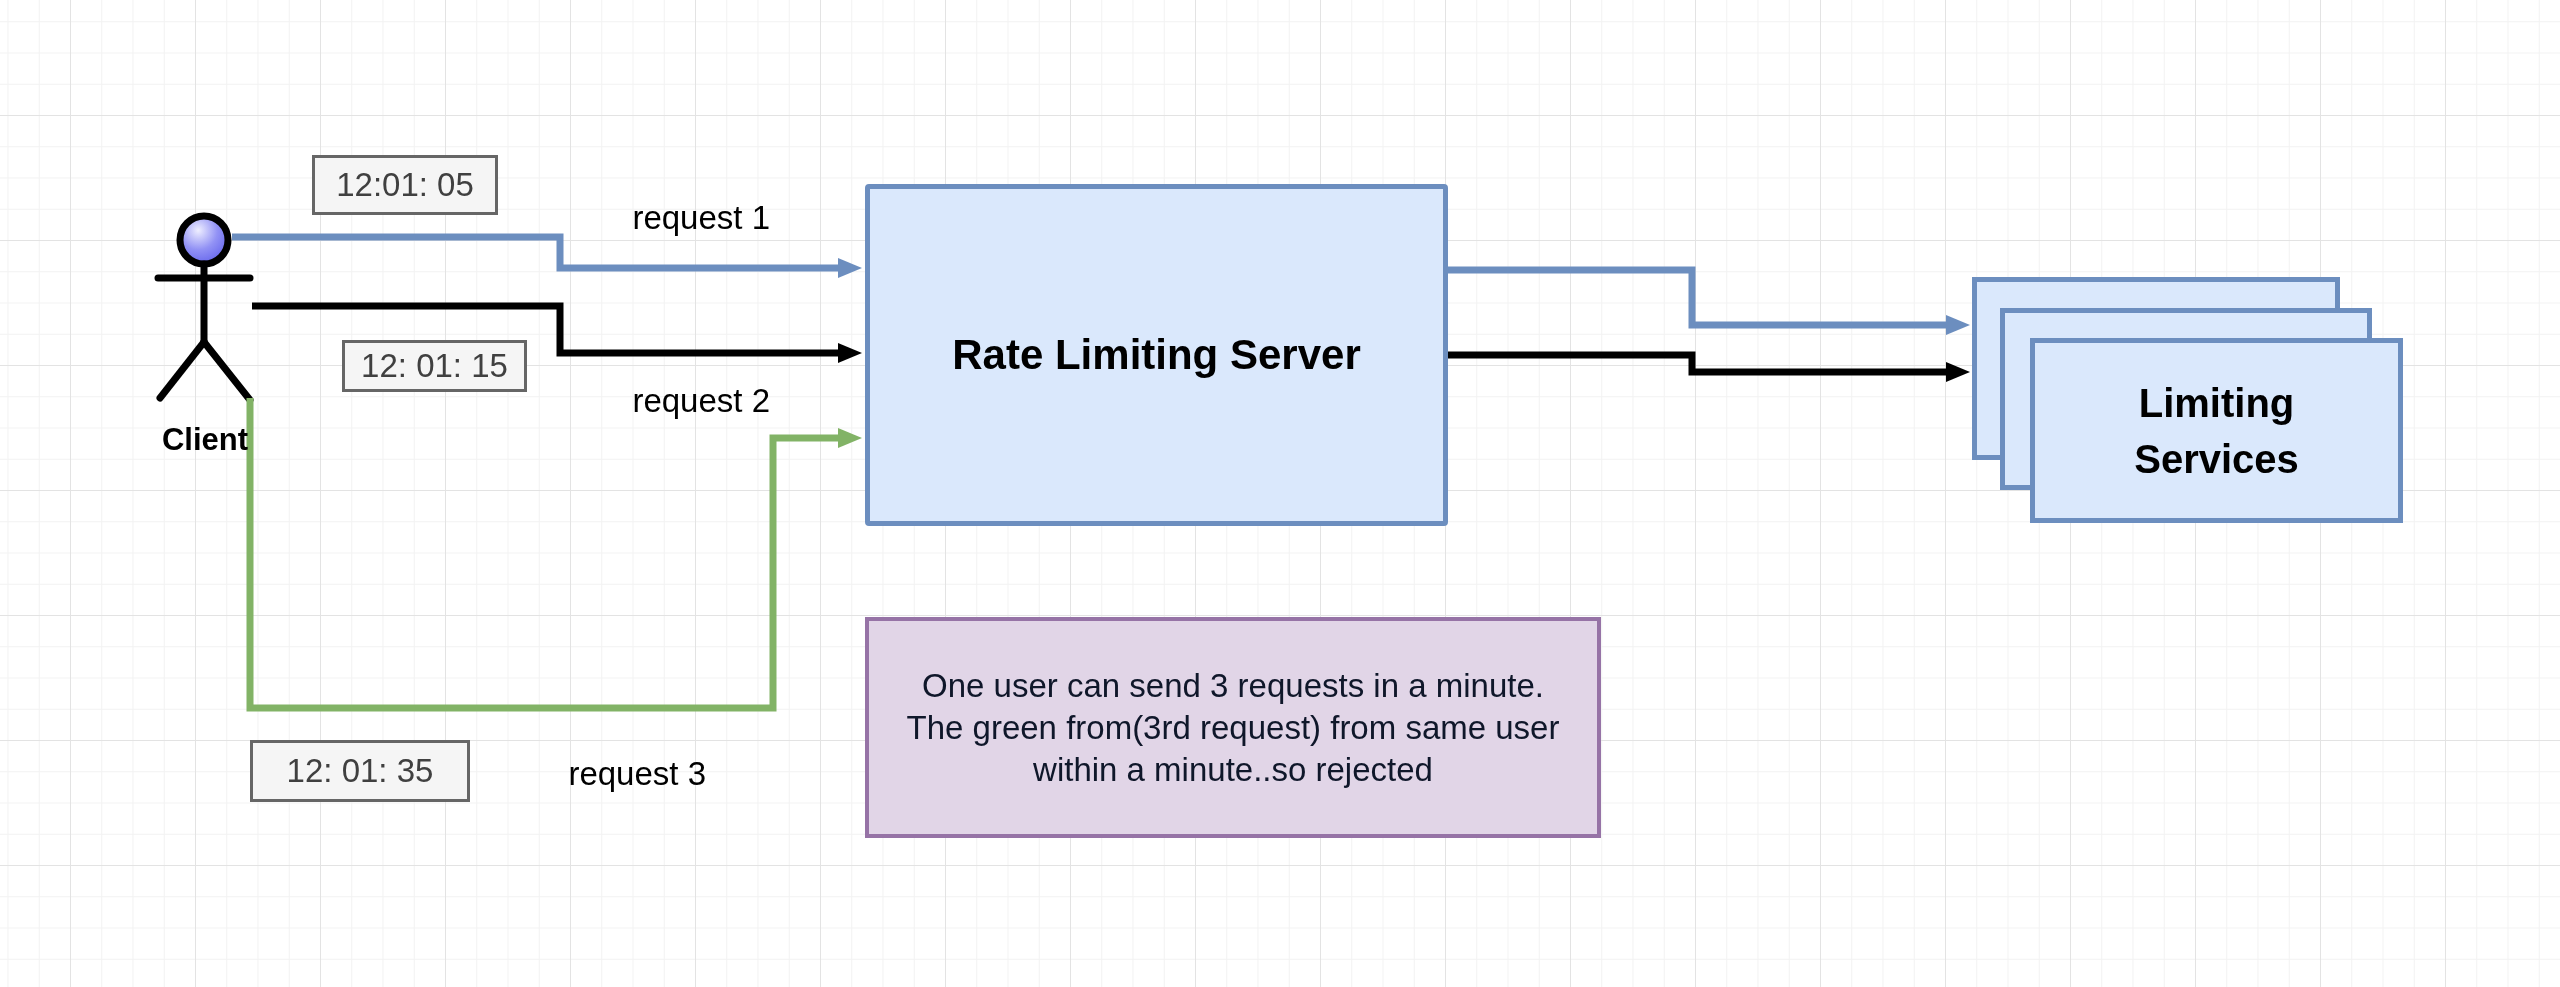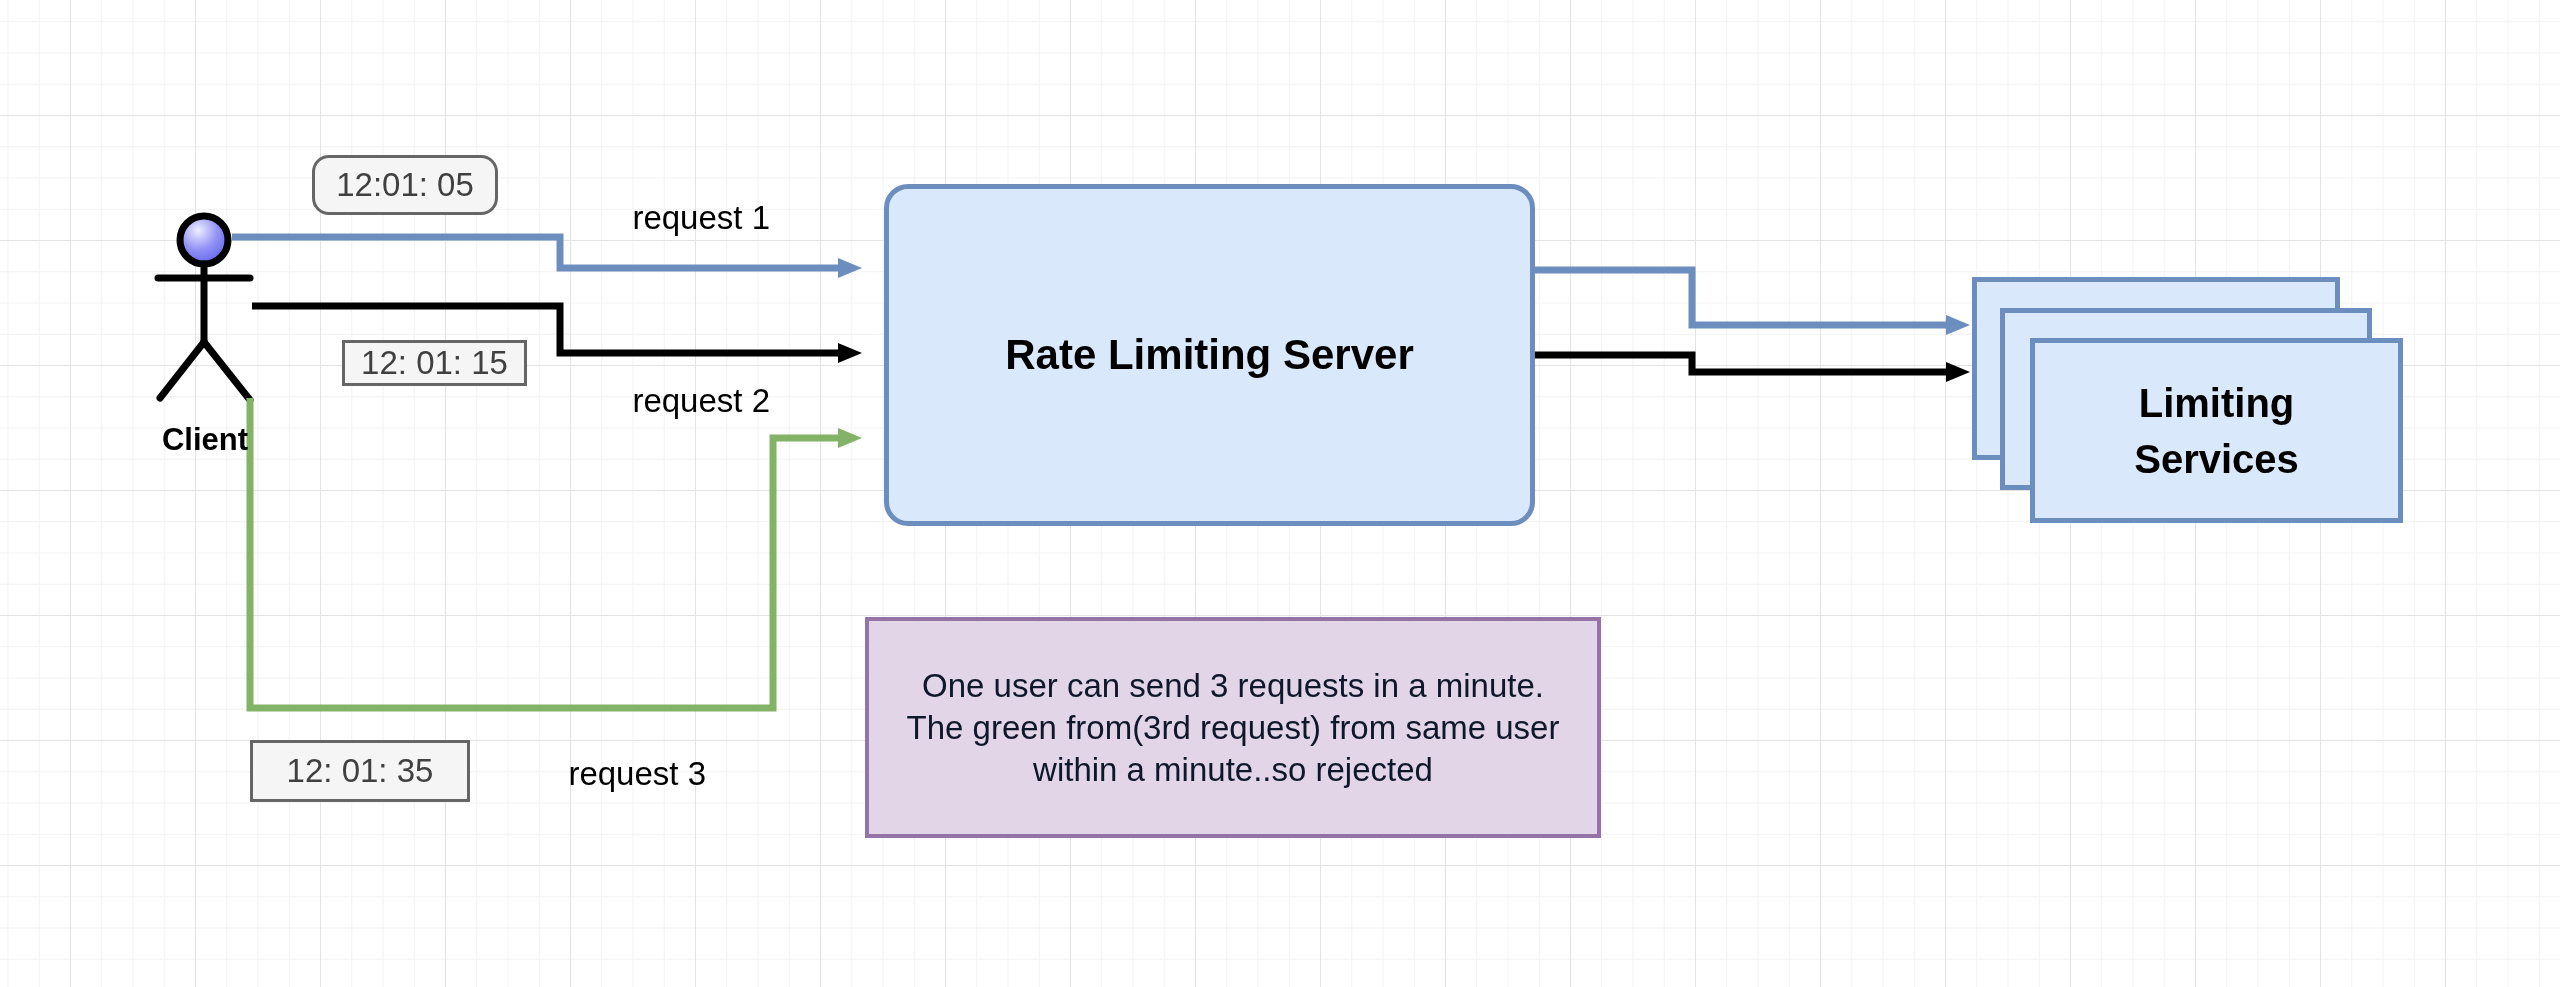--- a/index.html
+++ b/index.html
@@ -13,29 +13,29 @@
       linear-gradient(to right, #e3e3e3 1px, transparent 1px),
       linear-gradient(to bottom, #e3e3e3 1px, transparent 1px),
       linear-gradient(to right, #f2f2f2 1px, transparent 1px),
       linear-gradient(to bottom, #f2f2f2 1px, transparent 1px);
     background-size:125px 125px,125px 125px,31.25px 31.25px,31.25px 31.25px;
     background-position:70px 115px,70px 115px,70px 115px,70px 115px;
   }
   .wires{position:absolute;left:0;top:0;z-index:1;}
   .node{position:absolute;box-sizing:border-box;z-index:2;display:flex;align-items:center;justify-content:center;text-align:center;}
   .blue-node{background:#dae8fc;border:5px solid #6c8ebf;color:#000;}
-  .server{left:865px;top:184px;width:651px;height:342px;border-radius:24px;font-size:42px;font-weight:bold;margin-left:19px;}
+  .server{left:865px;top:184px;width:583px;height:342px;border-radius:4px;font-size:42px;font-weight:bold;}
   .svc{position:absolute;box-sizing:border-box;background:#dae8fc;border:5px solid #6c8ebf;z-index:2;}
   .svc-back{left:1972px;top:277px;width:368px;height:183px;}
   .svc-mid{left:2000px;top:308px;width:372px;height:182px;z-index:3;}
   .svc-front{left:2030px;top:338px;width:373px;height:185px;z-index:4;display:flex;flex-direction:column;align-items:center;justify-content:center;font-size:40px;font-weight:bold;line-height:56px;color:#000;}
   .note{left:865px;top:617px;width:736px;height:221px;background:#e1d5e7;border:4px solid #9673a6;font-size:33px;line-height:42px;color:#0f172a;flex-direction:column;}
   .tstamp{background:#f5f5f5;border:3px solid #666666;color:#404040;font-size:33px;}
-  .t1{left:312px;top:155px;width:186px;height:60px;border-radius:17px;}
-  .t2{left:342px;top:340px;width:185px;height:46px;}
+  .t1{left:312px;top:155px;width:186px;height:60px;}
+  .t2{left:342px;top:340px;width:185px;height:52px;}
   .t3{left:250px;top:740px;width:220px;height:62px;}
   .lbl{position:absolute;z-index:2;font-size:33px;color:#000;text-align:right;width:180px;}
   .client-lbl{position:absolute;z-index:2;left:146px;top:422px;width:118px;text-align:center;font-size:31px;font-weight:bold;color:#000;}
 </style>
 </head>
 <body>
 
 <div class="canvas">
 
   <svg class="wires" width="2560" height="987" viewBox="0 0 2560 987">

